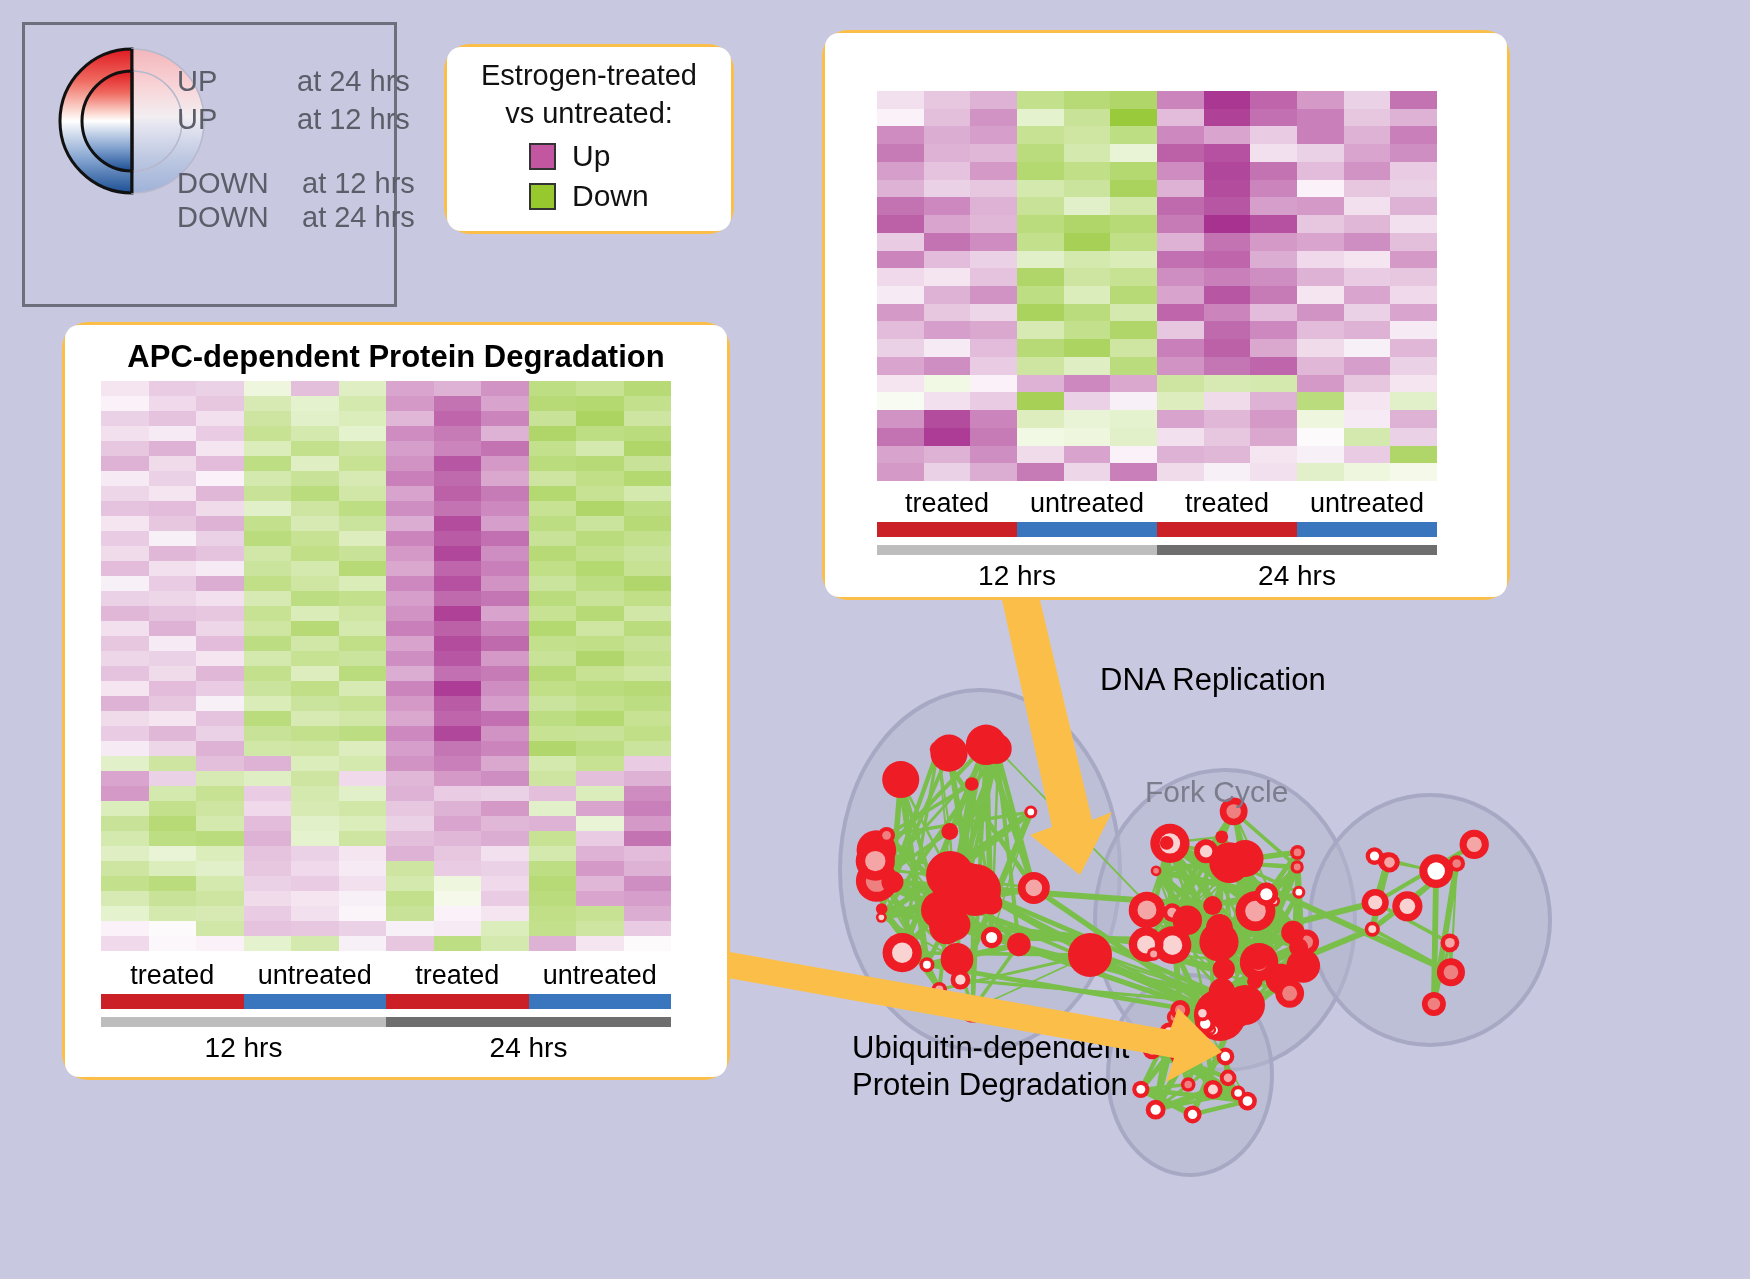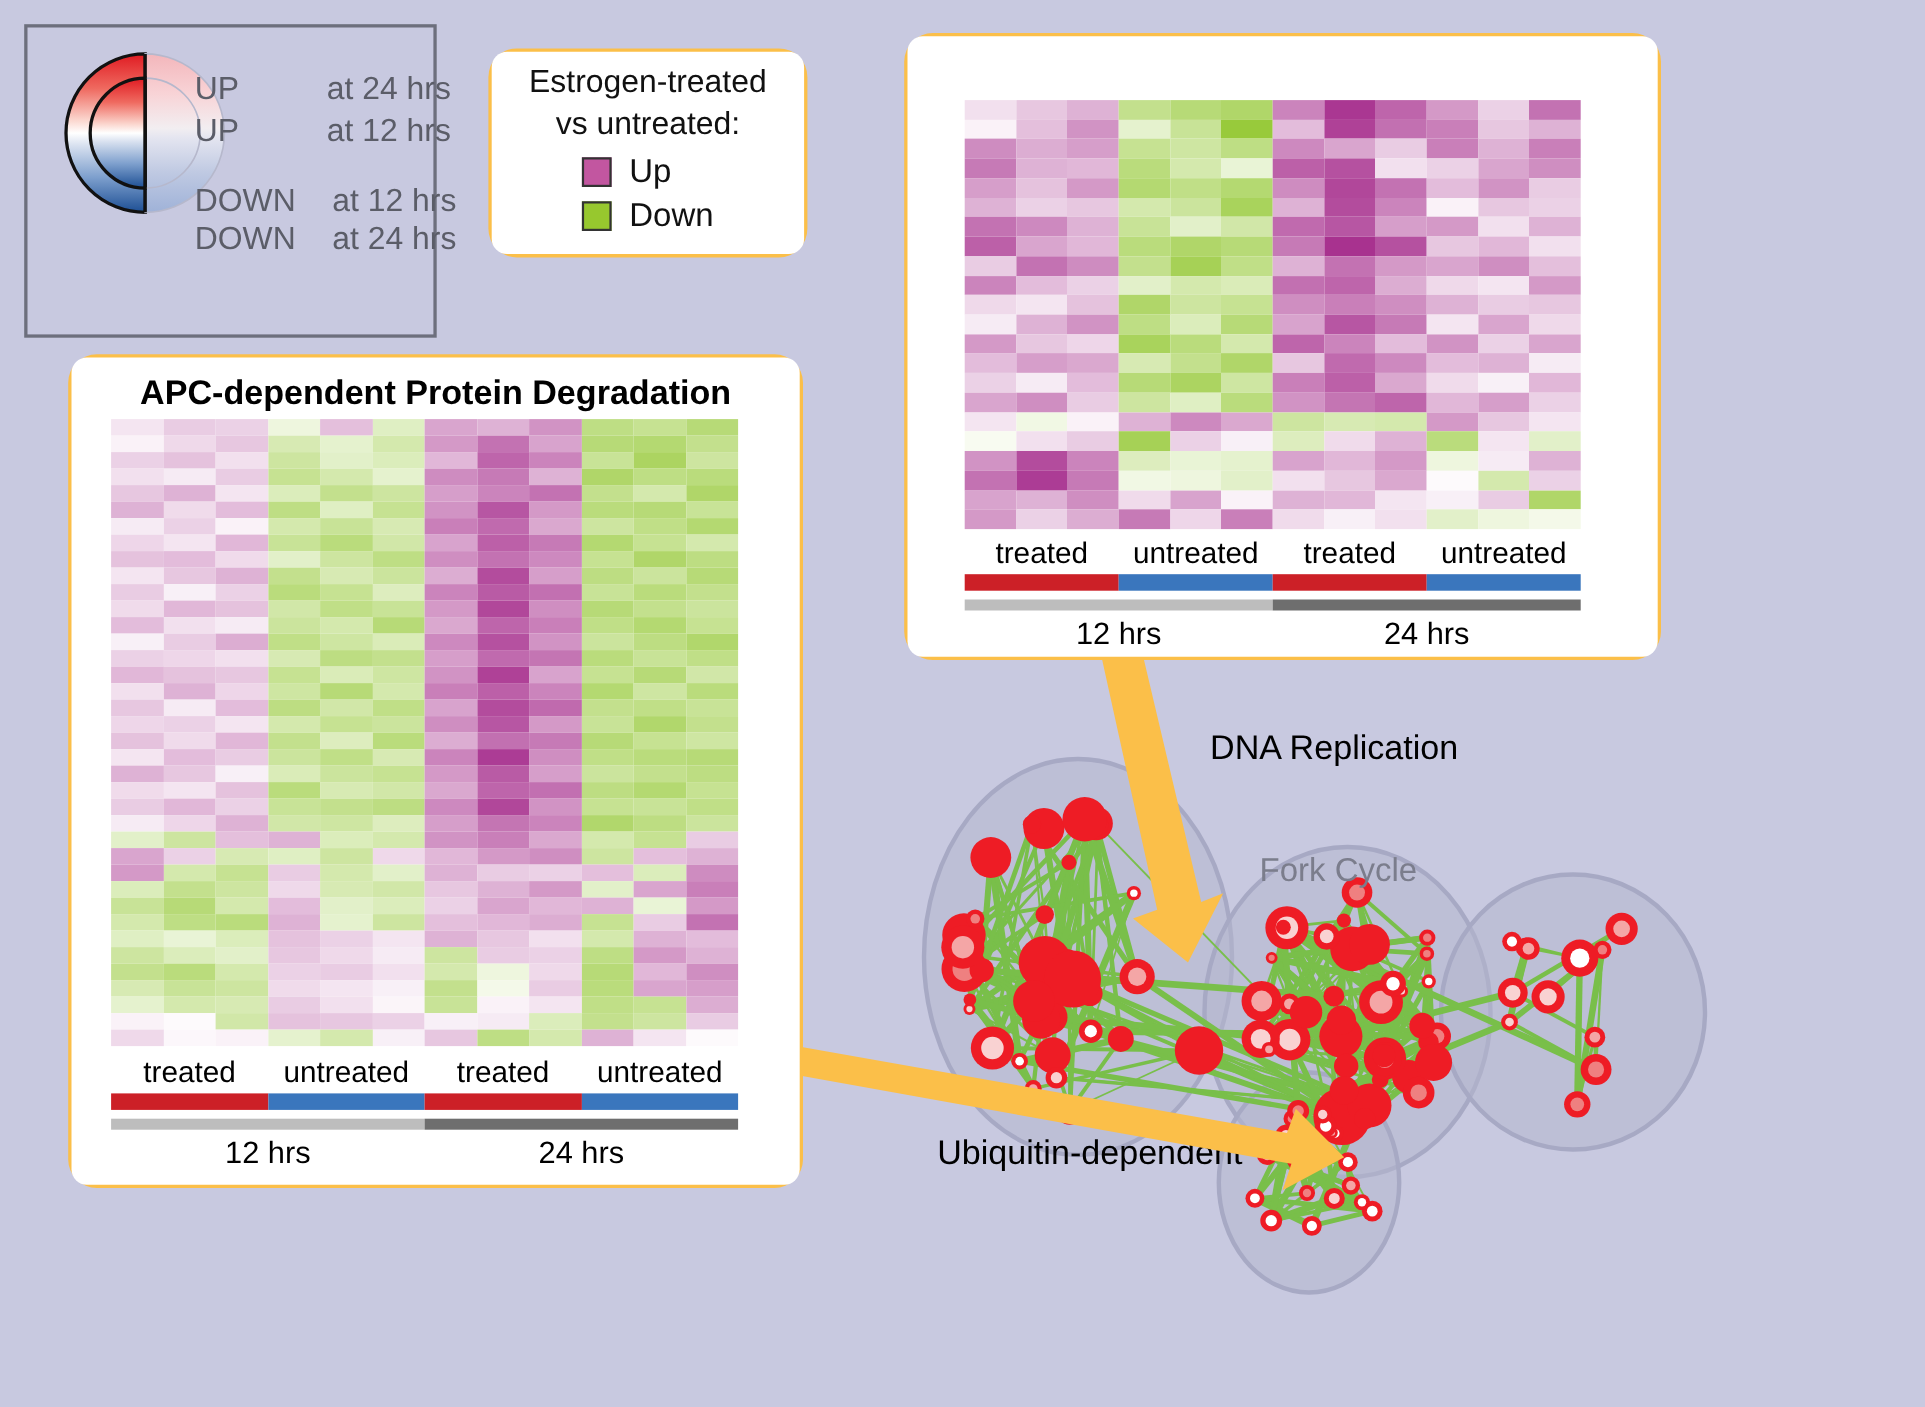--- a/index.html
+++ b/index.html
@@ -1419,20 +1419,21 @@
           <circle cx="435.3960356957713" cy="436.4921429152933" r="4.622471204261514" fill="#ffffff"></circle>
           <circle cx="412.46224474673704" cy="393.1878251730315" r="8.139788628155268" fill="#ee1c25"></circle>
           <circle cx="412.46224474673704" cy="393.1878251730315" r="4.232690086640739" fill="#f9d2d2"></circle>
         </g>
       </svg>
 
     <div class="cluster-label" id="label-dna">DNA Replication</div>
     <div class="cluster-label" id="label-cellcycle">Fork Cycle</div>
     <div class="cluster-label" id="label-ubiquitin">
       <div>Ubiquitin-dependent</div>
+      <div>Protein Degradation</div>
     </div>
   </div>
 
   <svg class="arrow-svg" width="1750" height="1279">
 
     <g>
       <polygon points="1002,600 1040,600 1092,820 1112,812 1080,875 1030,835 1052,827" fill="#fbbf49"></polygon>
     </g>
 
     <g>

